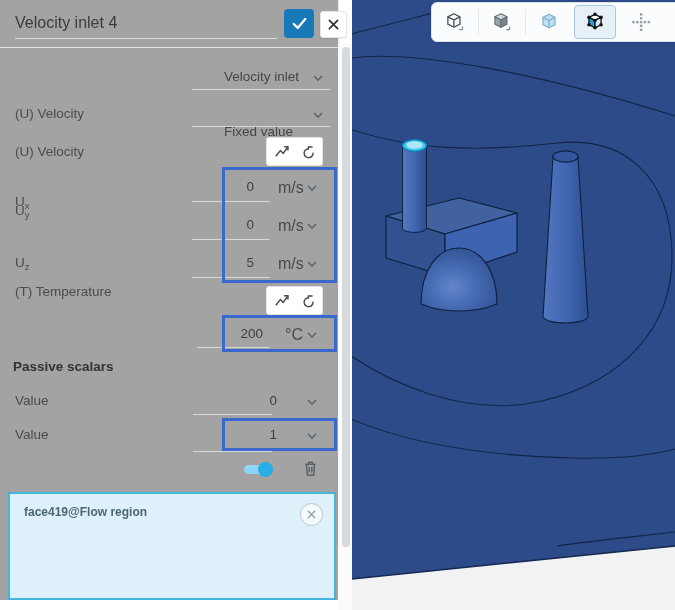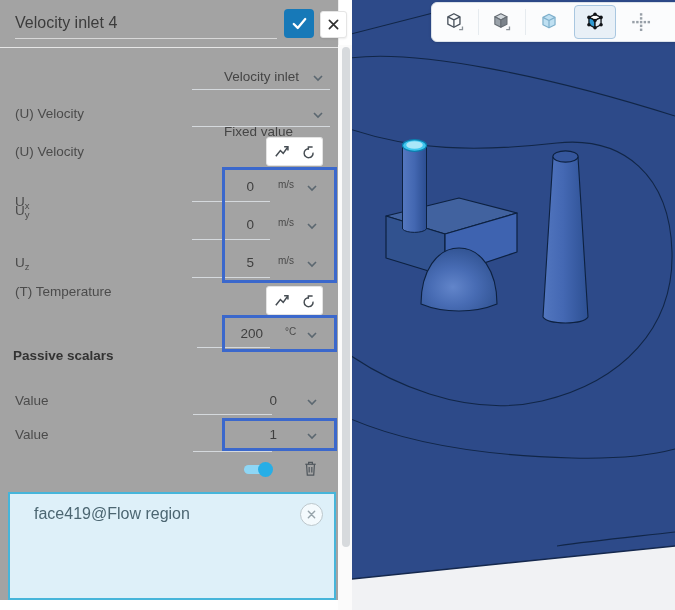--- a/index.html
+++ b/index.html
@@ -14,29 +14,29 @@
                display:flex;align-items:center;justify-content:center;cursor:pointer;}
   .btn-close{position:absolute;left:320px;top:11px;width:25px;height:25px;background:#fff;border:1px solid #e5e5e5;
              border-radius:3px;box-shadow:0 1px 2px rgba(0,0,0,.08);display:flex;align-items:center;justify-content:center;cursor:pointer;}
   .lbl{position:absolute;left:15px;font-size:13.5px;color:#4b4b4b;white-space:nowrap;}
   .lbl b.sub{font-weight:normal;font-size:9.5px;vertical-align:-3px;}
   .lbl-bold{position:absolute;left:13px;font-size:13.5px;font-weight:bold;color:#333;white-space:nowrap;}
   .sel-val{position:absolute;left:196px;font-size:13.5px;color:#454545;white-space:nowrap;margin-left:28px;}
   .uline{position:absolute;height:1px;background:#d5d9dd;}
   .chev{position:absolute;width:12px;height:9px;}
   .num{position:absolute;font-size:13.5px;color:#3f3f3f;text-align:right;}
-  .unit{position:absolute;font-size:10px;color:#4a4a4a;}
+  .unit{position:absolute;font-size:16px;color:#4a4a4a;}
   .icon-btn{position:absolute;width:28px;height:27px;background:#fff;border:1px solid #e3e3e3;
             display:flex;align-items:center;justify-content:center;cursor:pointer;}
   .hbox{position:absolute;border:3px solid #3b68cc;background:transparent;}
   .toggle{position:absolute;left:244px;top:465px;width:24px;height:9px;border-radius:5px;background:#8ed6f5;cursor:pointer;}
   .toggle .knob{position:absolute;right:-5px;top:-3.5px;width:15px;height:15px;border-radius:50%;background:#27aee6;}
   .trash{position:absolute;left:302px;top:459px;cursor:pointer;}
   .chip-box{position:absolute;left:8px;top:492px;width:324px;height:104px;background:#def0f9;border:2px solid #46b5da;}
-  .chip-text{position:absolute;left:24px;top:11px;font-size:16px;color:#4c6672;}
+  .chip-text{position:absolute;left:14px;top:11px;font-size:12px;color:#4c6672;font-weight:bold;}
   .chip-x{position:absolute;right:11px;top:9px;width:21px;height:21px;border-radius:50%;border:1px solid #bcc7cc;
           background:rgba(255,255,255,.65);display:flex;align-items:center;justify-content:center;cursor:pointer;}
   .bottom-strip{position:absolute;left:0;top:600px;width:338px;height:10px;background:#fff;}
   
   .scroll-track{position:absolute;left:338px;top:45px;width:14px;height:565px;background:#fbfbfb;}
   .scroll-thumb{position:absolute;left:342px;top:47px;width:8px;height:500px;border-radius:4px;background:#d7dadd;cursor:pointer;}
   
   #viewport{position:absolute;left:352px;top:0;width:323px;height:610px;}
   
   #vtoolbar{position:absolute;left:431px;top:2px;height:38px;width:280px;background:#fbfcfd;border:1px solid #dbe2e9;
@@ -254,21 +254,21 @@
   </div>
 
   <div class="uline" style="left:197px;top:347px;width:73px"></div>
   <div class="num" style="right:75px;top:326px">200</div>
   <div class="unit" style="left:285px;top:326px">°C</div>
   <svg class="chev" style="left:306px;top:331px" viewBox="0 0 12 8">
       <path d="M2,1.5 L6,5.5 L10,1.5" stroke="#5b6770" stroke-width="1.6" fill="none"></path>
     </svg>
   <div class="hbox" style="left:222px;top:315px;width:109px;height:31px"></div>
 
-  <div class="lbl-bold" style="top:348px">Passive scalars</div>
+  <div class="lbl-bold" style="top:359px">Passive scalars</div>
 
   <div class="lbl" style="top:393px">Value</div>
   <div class="num" style="right:61px;top:393px">0</div>
   <svg class="chev" style="left:306px;top:398px" viewBox="0 0 12 8">
       <path d="M2,1.5 L6,5.5 L10,1.5" stroke="#5b6770" stroke-width="1.6" fill="none"></path>
     </svg>
   <div class="uline" style="left:193px;top:414px;width:79px"></div>
 
   <div class="lbl" style="top:427px">Value</div>
   <div class="num" style="right:61px;top:427px">1</div>

